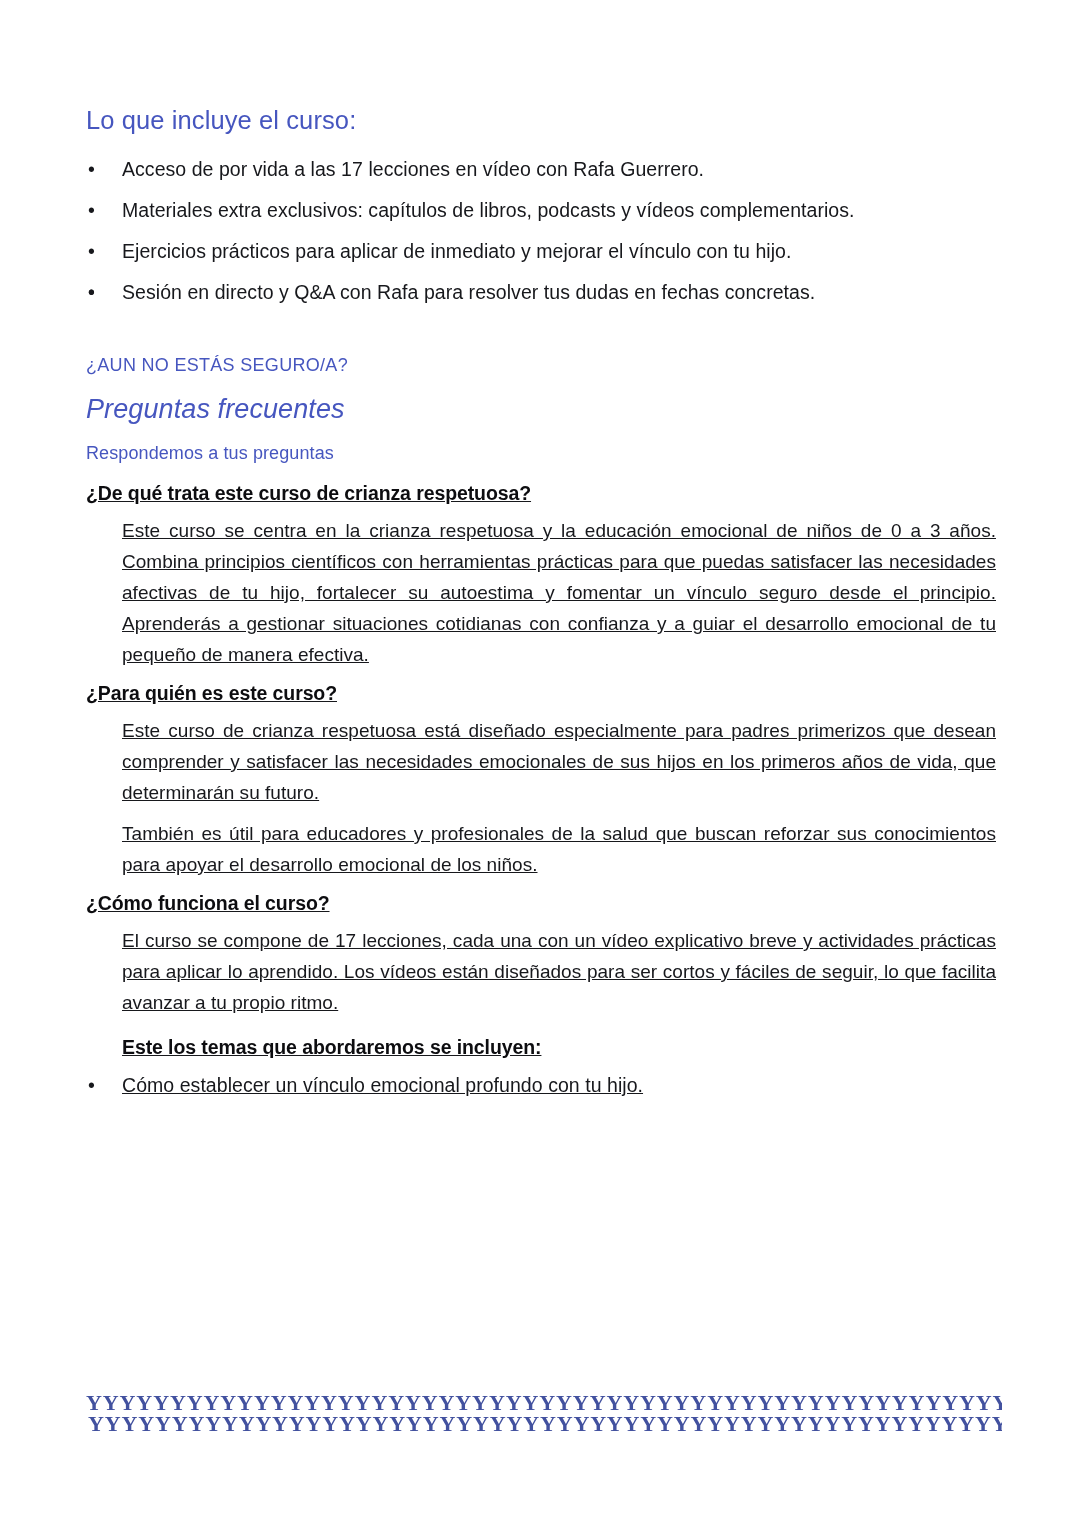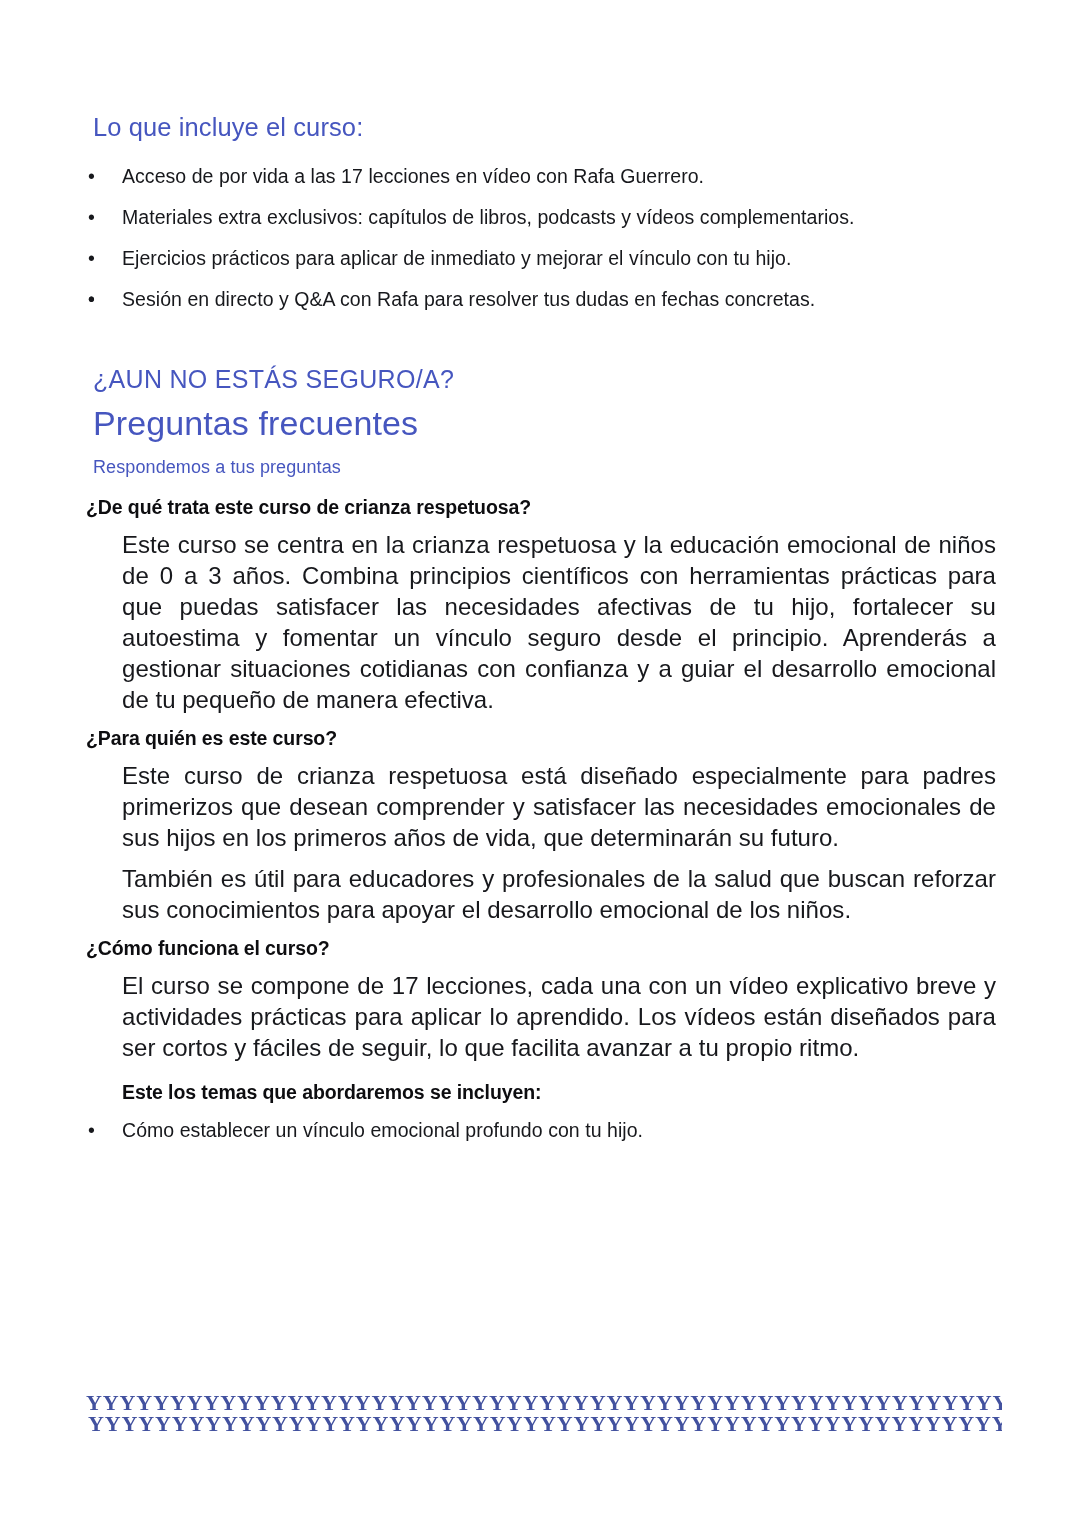--- a/index.html
+++ b/index.html
@@ -32,36 +32,37 @@
     left: 86px;
     top: 104px;
     width: 910px;
   }
 
   
   .h-blue {
     color: #4656bf;
     font-weight: 400;
     letter-spacing: 0.1px;
-    margin: 7px;
+    margin: 0;
   }
   .h-includes {
     font-size: 25.5px;
     line-height: 32px;
     margin-bottom: 18px;
   }
   .h-sure {
-    font-size: 25px;
+    font-size: 18px;
     line-height: 34px;
     letter-spacing: 0.3px;
   }
   .h-faq {
-    font-size: 34px;
+    font-size: 27px;
     line-height: 34px;
     margin-top: 10px;
+    font-style: italic;
   }
   .h-answers {
     font-size: 18px;
     line-height: 34px;
     margin-top: 10px;
   }
 
   
   ul.bullets {
     list-style: none;
@@ -84,40 +85,40 @@
     top: 0;
     font-size: 19.5px;
     line-height: 31px;
     color: #17181c;
   }
   ul.bullets li.wrap {
     text-align: left;
   }
 
   
-  .faq-block { margin-top: 8px; }
+  .faq-block { margin-top: 8px; text-decoration: underline; }
 
   h3.q {
     font-size: 19.5px;
     line-height: 30px;
     font-weight: 700;
     color: #0d0d10;
     margin: 0 0 7px 0;
     letter-spacing: -0.1px;
   }
   h3.q.sub {
     margin-left: 36px;
     margin-top: 14px;
     margin-bottom: 8px;
   }
 
   p.a {
     margin: 0 0 10px 0;
     margin-left: 36px;
-    font-size: 24px;
+    font-size: 19px;
     line-height: 31px;
     color: #17181c;
     text-align: justify;
     text-justify: inter-word;
     letter-spacing: 0.03px;
   }
   p.a:last-child { margin-bottom: 0; }
 
   .gap-lg { height: 40px; }
 

